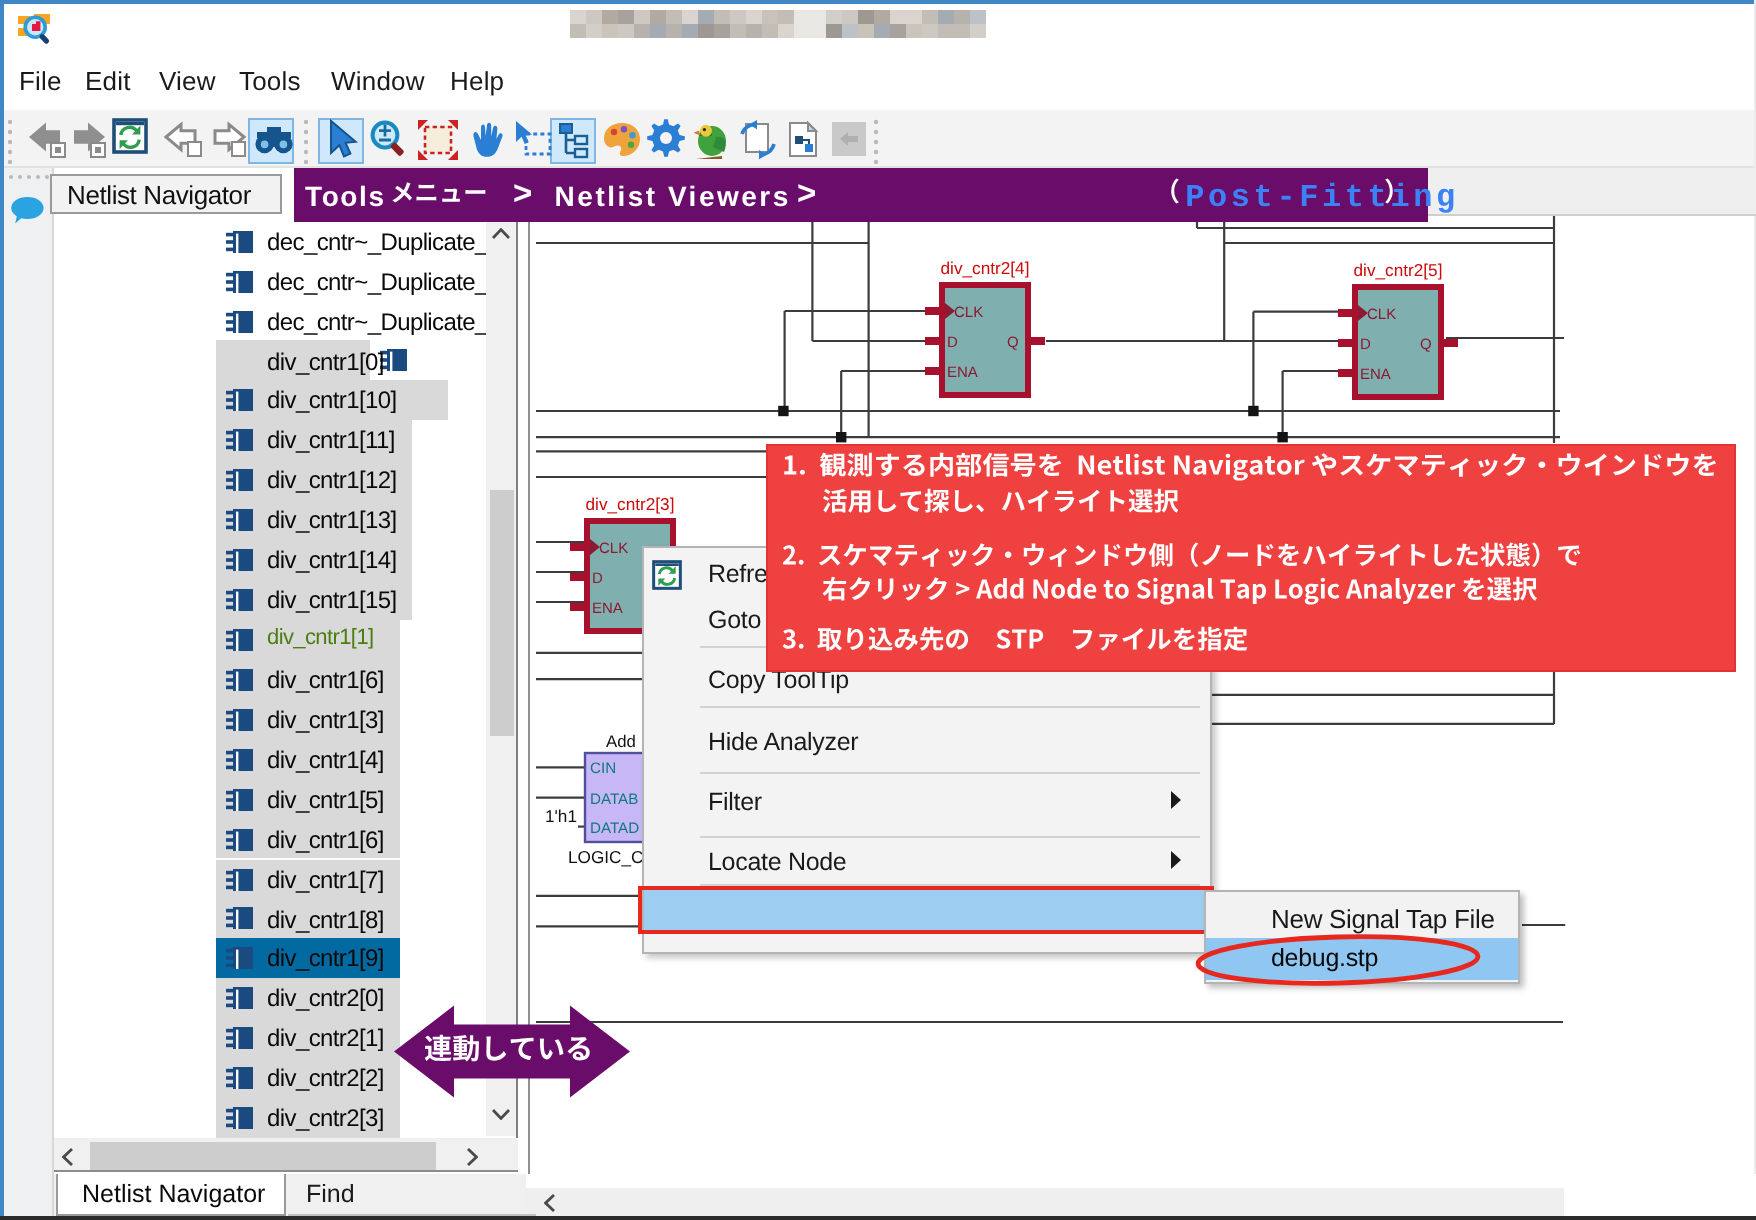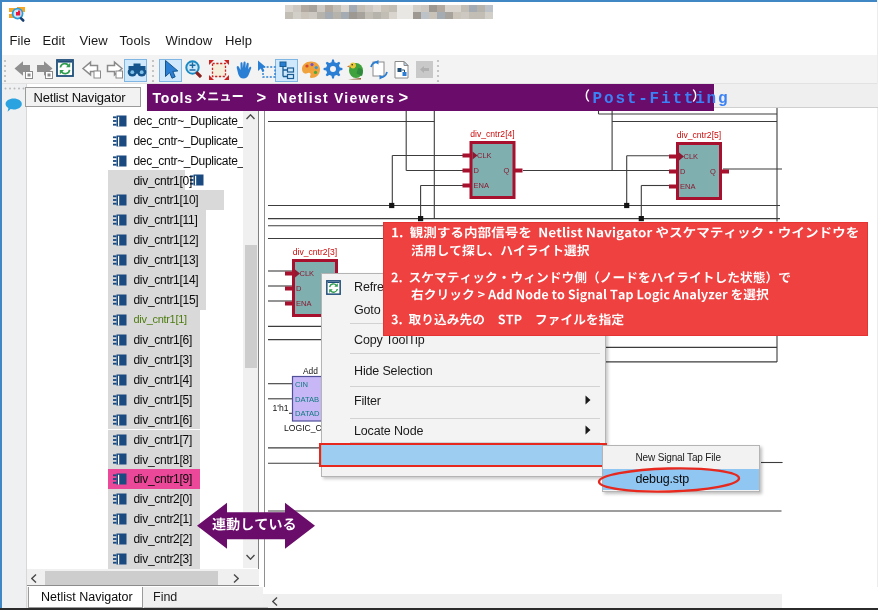--- a/index.html
+++ b/index.html
@@ -342,21 +342,21 @@
           <rect x="0" y="5.1" width="3.5" height="1.8" fill="#1a4a80"></rect>
           <rect x="0" y="8.8" width="3.5" height="1.8" fill="#1a4a80"></rect>
         </svg></span><span style="position:absolute;left:25.5px;top:3.2px;font-size:12px;letter-spacing:-0.3px;color:#0a0a0a;white-space:nowrap">div_cntr1[7]</span></div>
     <div class="ab" style="left:108px;top:449.4px;width:91.5px;height:19.93px;background:#d9d9d9;"><span style="position:relative"><svg width="14" height="12" viewBox="0 0 14 12" style="position:absolute;left:5px;top:4px">
           <rect x="3.5" y="0.5" width="10" height="11" fill="#1a4a80"></rect>
           <rect x="5" y="1.8" width="1.2" height="9.7" fill="#fff"></rect>
           <rect x="0" y="1.4" width="3.5" height="1.8" fill="#1a4a80"></rect>
           <rect x="0" y="5.1" width="3.5" height="1.8" fill="#1a4a80"></rect>
           <rect x="0" y="8.8" width="3.5" height="1.8" fill="#1a4a80"></rect>
         </svg></span><span style="position:absolute;left:25.5px;top:3.2px;font-size:12px;letter-spacing:-0.3px;color:#0a0a0a;white-space:nowrap">div_cntr1[8]</span></div>
-    <div class="ab" style="left:108px;top:469.3px;width:91.5px;height:19.93px;background:#ec4899;"><span style="position:relative"><svg width="14" height="12" viewBox="0 0 14 12" style="position:absolute;left:5px;top:4px">
+    <div class="ab" style="left:108px;top:469.3px;width:91.5px;height:19.93px;background:#0369a1;"><span style="position:relative"><svg width="14" height="12" viewBox="0 0 14 12" style="position:absolute;left:5px;top:4px">
           <rect x="3.5" y="0.5" width="10" height="11" fill="#1a4a80"></rect>
           <rect x="5" y="1.8" width="1.2" height="9.7" fill="#fff"></rect>
           <rect x="0" y="1.4" width="3.5" height="1.8" fill="#1a4a80"></rect>
           <rect x="0" y="5.1" width="3.5" height="1.8" fill="#1a4a80"></rect>
           <rect x="0" y="8.8" width="3.5" height="1.8" fill="#1a4a80"></rect>
         </svg></span><span style="position:absolute;left:25.5px;top:3.2px;font-size:12px;letter-spacing:-0.3px;color:#0a0a0a;white-space:nowrap">div_cntr1[9]</span></div>
     <div class="ab" style="left:108px;top:489.3px;width:91.5px;height:19.93px;background:#d9d9d9;"><span style="position:relative"><svg width="14" height="12" viewBox="0 0 14 12" style="position:absolute;left:5px;top:4px">
           <rect x="3.5" y="0.5" width="10" height="11" fill="#1a4a80"></rect>
           <rect x="5" y="1.8" width="1.2" height="9.7" fill="#fff"></rect>
           <rect x="0" y="1.4" width="3.5" height="1.8" fill="#1a4a80"></rect>
@@ -522,41 +522,41 @@
       <rect x="1" y="1" width="16" height="16" fill="#fff" stroke="#1f4e79" stroke-width="1.8"></rect>
 <rect x="2" y="2" width="14" height="1.6" fill="#1f4e79"></rect>
 <path d="M 4.4 8.5 A 4.4 4.4 0 0 1 12.4 6.6" fill="none" stroke="#2f9e4f" stroke-width="1.7"></path>
 <path d="M 14.2 3.8 L 14.2 8.2 L 10 8.2 Z" fill="#2f9e4f"></path>
 <path d="M 13.6 10.8 A 4.4 4.4 0 0 1 5.6 12.7" fill="none" stroke="#2f9e4f" stroke-width="1.7"></path>
 <path d="M 3.8 15.5 L 3.8 11.1 L 8 11.1 Z" fill="#2f9e4f"></path>
     </svg>
 <div class="ab" style="left:354px;top:279.5px;font-size:12.5px;letter-spacing:-0.15px;color:#1a1a1a">Refresh</div>
 <div class="ab" style="left:354px;top:302.5px;font-size:12.5px;letter-spacing:-0.15px;color:#1a1a1a">Goto Source</div>
 <div class="ab" style="left:354px;top:332.5px;font-size:12.5px;letter-spacing:-0.15px;color:#1a1a1a">Copy ToolTip</div>
-<div class="ab" style="left:354px;top:364px;font-size:12.5px;letter-spacing:-0.15px;color:#1a1a1a">Hide Selection</div>
+<div class="ab" style="left:354px;top:364px;font-size:12.5px;letter-spacing:-0.15px;color:#1a1a1a">Hide Analyzer</div>
 <div class="ab" style="left:354px;top:394px;font-size:12.5px;letter-spacing:-0.15px;color:#1a1a1a">Filter</div>
 <div class="ab" style="left:354px;top:424px;font-size:12.5px;letter-spacing:-0.15px;color:#1a1a1a">Locate Node</div>
 <div class="ab" style="left:350px;top:322.5px;width:250px;height:1px;background:#d2d2d2"></div>
 <div class="ab" style="left:350px;top:352.5px;width:250px;height:1px;background:#d2d2d2"></div>
 <div class="ab" style="left:350px;top:385.5px;width:250px;height:1px;background:#d2d2d2"></div>
 <div class="ab" style="left:350px;top:418px;width:250px;height:1px;background:#d2d2d2"></div>
 <div class="ab" style="left:350px;top:442px;width:250px;height:1px;background:#d2d2d2"></div>
 <svg class="ab" style="left:585px;top:395px" width="6" height="10" viewBox="0 0 6 10">
       <path d="M 0.5 0.5 L 5.5 5 L 0.5 9.5 Z" fill="#1a1a1a"></path>
     </svg>
 <svg class="ab" style="left:585px;top:425px" width="6" height="10" viewBox="0 0 6 10">
       <path d="M 0.5 0.5 L 5.5 5 L 0.5 9.5 Z" fill="#1a1a1a"></path>
     </svg>
 <svg class="ab" style="left:585px;top:450px" width="6" height="10" viewBox="0 0 6 10">
       <path d="M 0.5 0.5 L 5.5 5 L 0.5 9.5 Z" fill="#1a1a1a"></path>
     </svg>
 <div class="ab" style="left:322px;top:444.5px;width:282.5px;height:21.5px;background:#9ecdf2"></div>
 <div class="ab" style="left:319px;top:443px;width:288px;height:24px;border:2.4px solid #e6281e"></div>
 <div class="ab" style="left:601.5px;top:444.5px;width:158.5px;height:47.5px;background:#f2f2f2;border:1px solid #b4b4b4;box-shadow:2px 2px 3px rgba(0,0,0,0.25)"></div>
-<div class="ab" style="left:635.5px;top:451.5px;font-size:10px;letter-spacing:-0.15px;color:#1a1a1a">New Signal Tap File</div>
+<div class="ab" style="left:635.5px;top:451.5px;font-size:13px;letter-spacing:-0.15px;color:#1a1a1a">New Signal Tap File</div>
 <div class="ab" style="left:603px;top:468.5px;width:155.5px;height:21px;background:#8fc6f2"></div>
 <div class="ab" style="left:635.5px;top:471.5px;font-size:12.5px;letter-spacing:-0.15px;color:#0a0a0a">debug.stp</div>
 <svg class="ab" style="left:596px;top:462px" width="148" height="36" viewBox="0 0 148 36">
       <ellipse cx="73" cy="18" rx="70" ry="11.5" fill="none" stroke="#e6281e" stroke-width="2.4" transform="rotate(-1.5 73 18)"></ellipse>
     </svg>
 <div class="ab" style="left:383px;top:221.5px;width:485px;height:114px;background:#f04141;border:1.5px solid #e53232"></div>
 <div style="position:absolute;left:390.5px;top:226.2px;width:468px;height:16px">
       <svg width="468" height="16" viewBox="0 0 439 16" preserveAspectRatio="none">
         <g transform="translate(0,11.2) scale(0.01275,-0.01275)" fill="#fff">
           <use href="#g6" x="0"></use>

